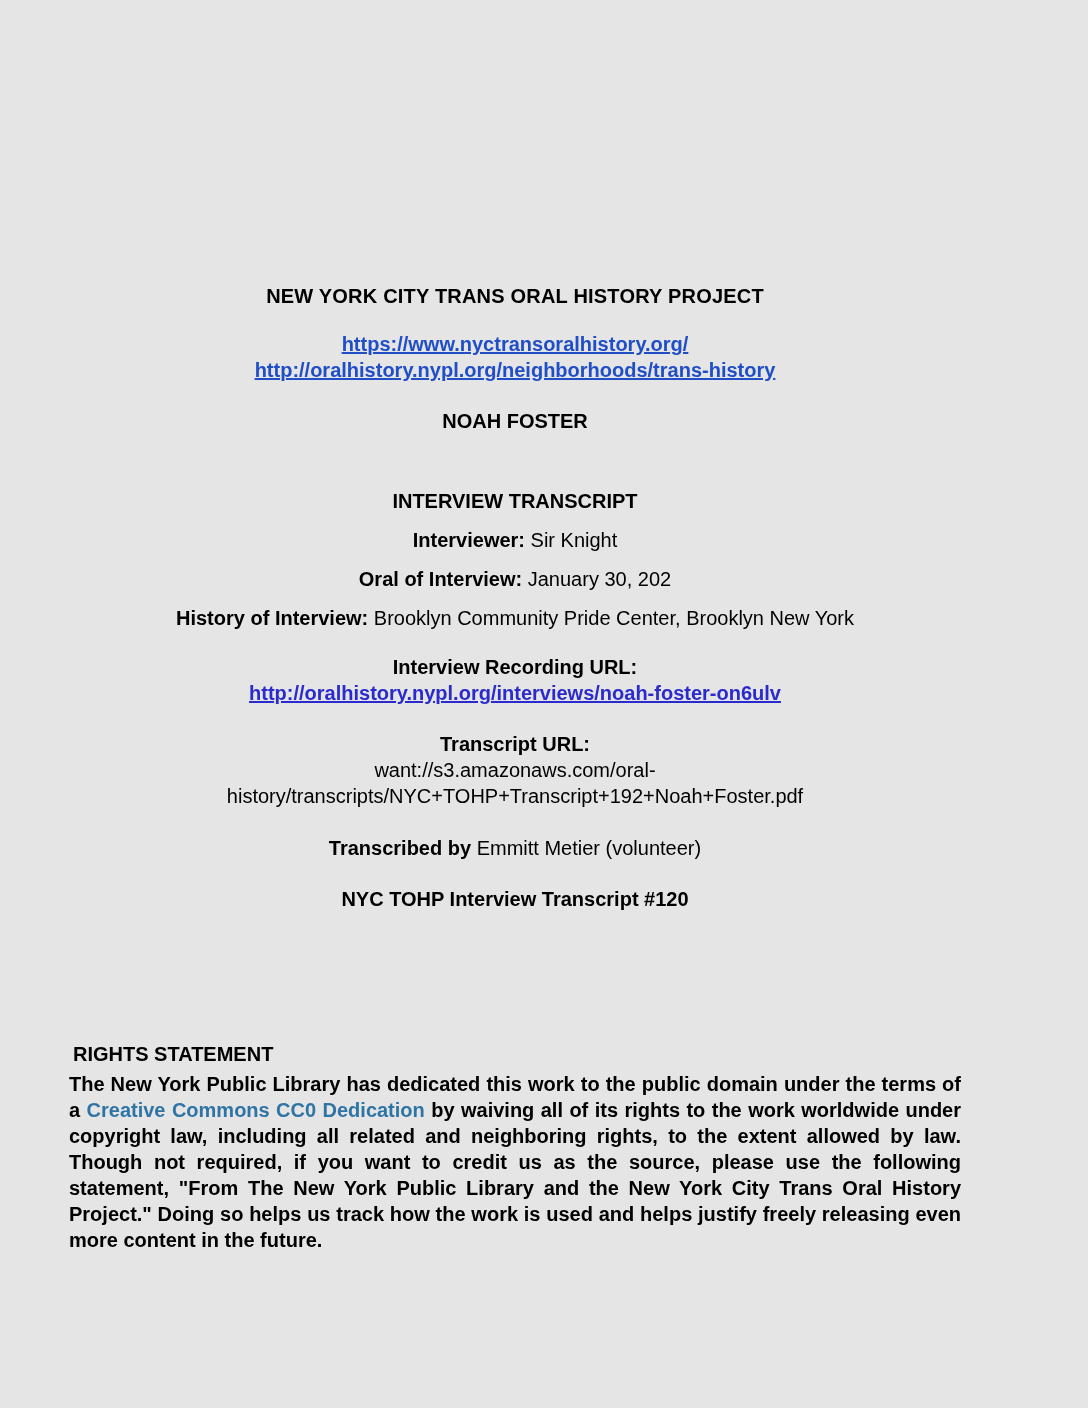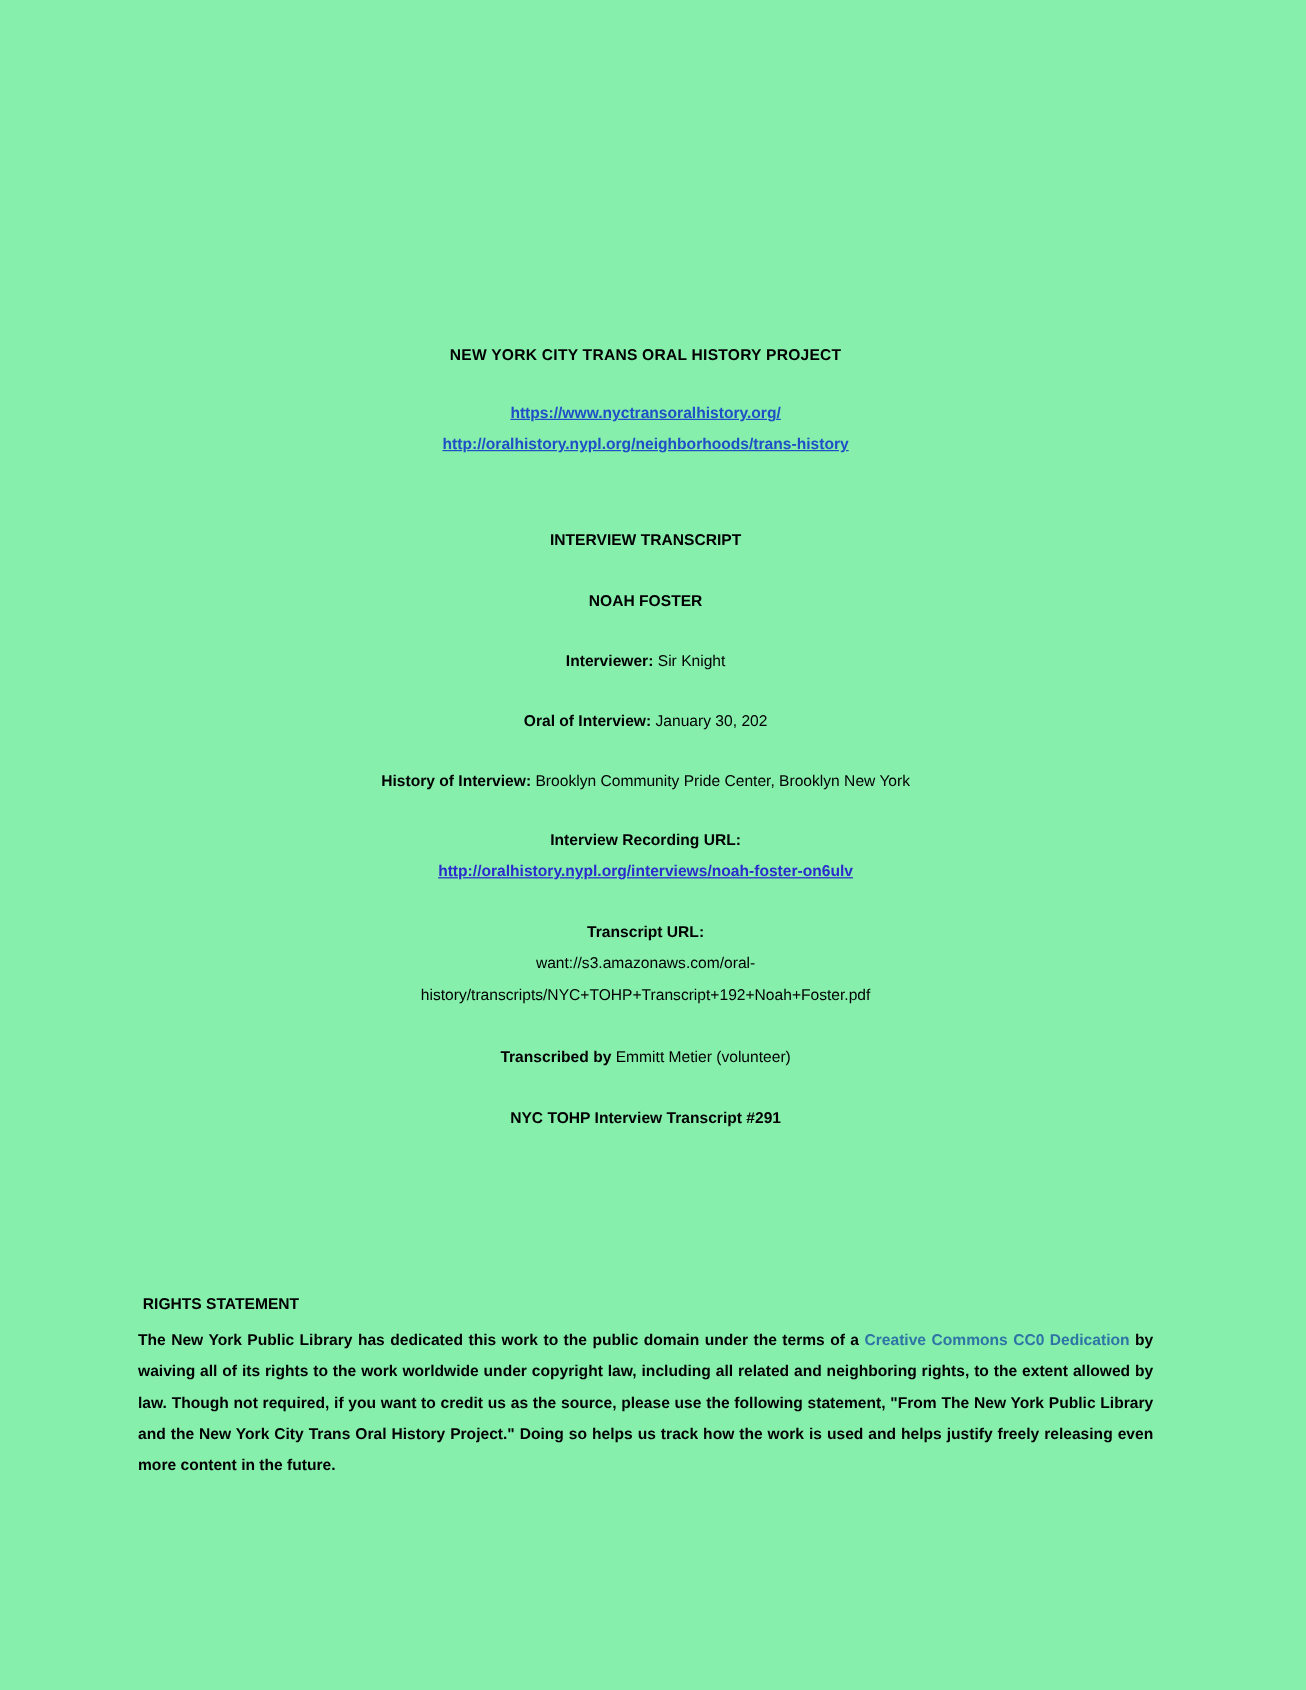--- a/index.html
+++ b/index.html
@@ -4,27 +4,27 @@
 <style>
   html, body {
     margin: 0;
     padding: 0;
     background: #ffffff;
   }
   .page {
     position: relative;
     width: 1088px;
     height: 1408px;
-    background: #86efac;
+    background: #e5e5e5;
     font-family: "Liberation Sans", sans-serif;
-    font-size: 13px;
+    font-size: 20px;
     line-height: 26px;
     color: #000000;
     box-sizing: border-box;
-    padding: 283px 127px 0 115px;
+    padding: 283px 127px 0 69px;
     overflow: hidden;
   }
   .centered { text-align: center; }
   .block { margin: 0; }
   .bold { font-weight: bold; }
 
   .doc-title {
     font-weight: bold;
     letter-spacing: 0.2px;
   }
@@ -34,21 +34,21 @@
     text-decoration: underline;
     font-weight: bold;
   }
   .link-recording {
     color: #2A2ACD;
     text-decoration: underline;
     font-weight: bold;
   }
   .section-heading { margin-top: 54px; font-weight: bold; }
   .interviewee     { margin-top: 25px; font-weight: bold; }
-  .field-line      { margin-top: 24px; }
+  .field-line      { margin-top: 13px; }
   .recording-block { margin-top: 23px; }
   .transcript-block{ margin-top: 25px; }
   .transcribed     { margin-top: 26px; }
   .transcript-num  { margin-top: 25px; font-weight: bold; }
 
   .rights-section { margin-top: 129px; text-align: left; }
   .rights-heading { font-weight: bold; margin: 4px; }
   .rights-body {
     margin: 0;
     text-align: justify;
@@ -68,23 +68,23 @@
 
   <div class="header-links centered">
     <div class="block">
       <a href="#" class="link-blue">https://www.nyctransoralhistory.org/</a>
     </div>
     <div class="block">
       <a href="#" class="link-blue">http://oralhistory.nypl.org/neighborhoods/trans-history</a>
     </div>
   </div>
 
+  <p class="block centered interviewee">NOAH FOSTER</p>
+
   <p class="block centered section-heading">INTERVIEW TRANSCRIPT</p>
-
-  <p class="block centered interviewee">NOAH FOSTER</p>
 
   <p class="block centered field-line">
     <span class="bold">Interviewer:</span><span> Sir Knight</span>
   </p>
 
   <p class="block centered field-line">
     <span class="bold">Oral of Interview:</span><span> January 30, 202</span>
   </p>
 
   <p class="block centered field-line">
@@ -101,21 +101,21 @@
   <div class="centered transcript-block">
     <p class="block bold">Transcript URL:</p>
     <p class="block">want://s3.amazonaws.com/oral-</p>
     <p class="block">history/transcripts/NYC+TOHP+Transcript+192+Noah+Foster.pdf</p>
   </div>
 
   <p class="block centered transcribed">
     <span class="bold">Transcribed by</span><span> Emmitt Metier (volunteer)</span>
   </p>
 
-  <p class="block centered transcript-num">NYC TOHP Interview Transcript #291</p>
+  <p class="block centered transcript-num">NYC TOHP Interview Transcript #120</p>
 
   <div class="rights-section">
     <p class="rights-heading">RIGHTS STATEMENT</p>
     <p class="rights-body">
       <span>The New York Public Library has dedicated this work to the public domain under the terms of a </span><a href="#" class="cc-link">Creative Commons CC0 Dedication</a><span> by waiving all of its rights to the work worldwide under copyright law, including all related and neighboring rights, to the extent allowed by law. Though not required, if you want to credit us as the source, please use the following statement, "From The New York Public Library and the New York City Trans Oral History Project." Doing so helps us track how the work is used and helps justify freely releasing even more content in the future.</span>
     </p>
   </div>
 
 </div>
 

